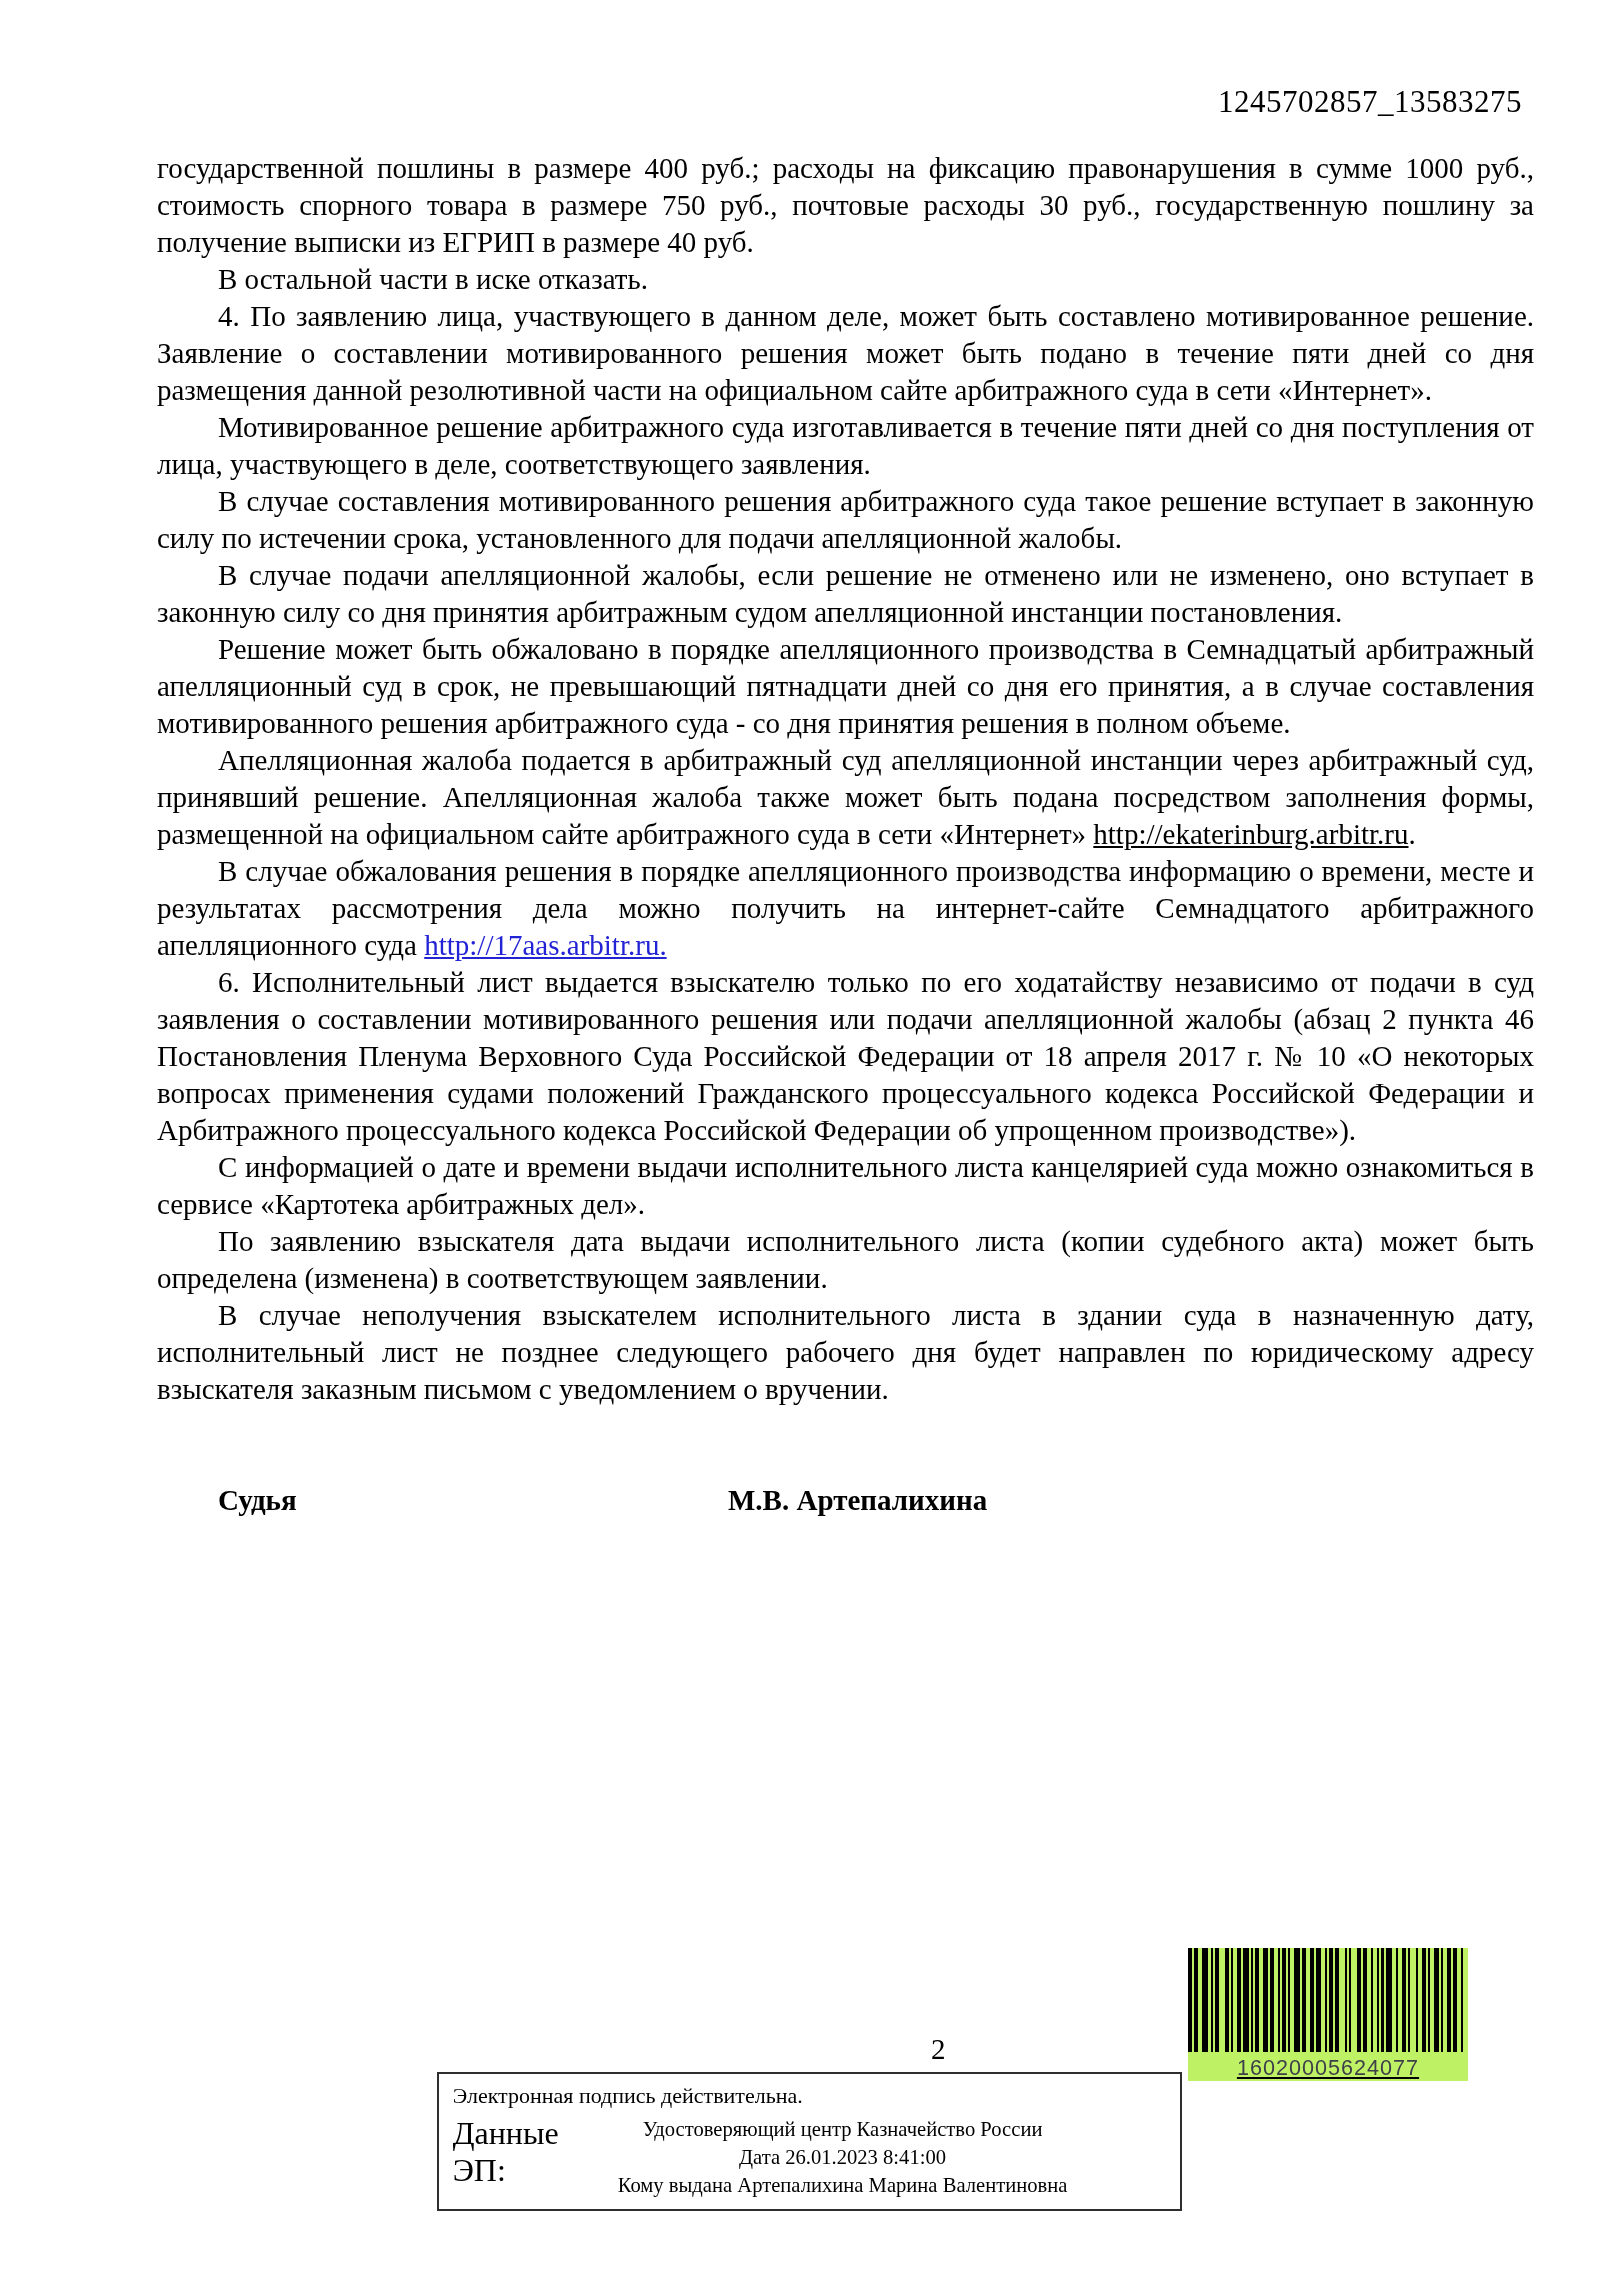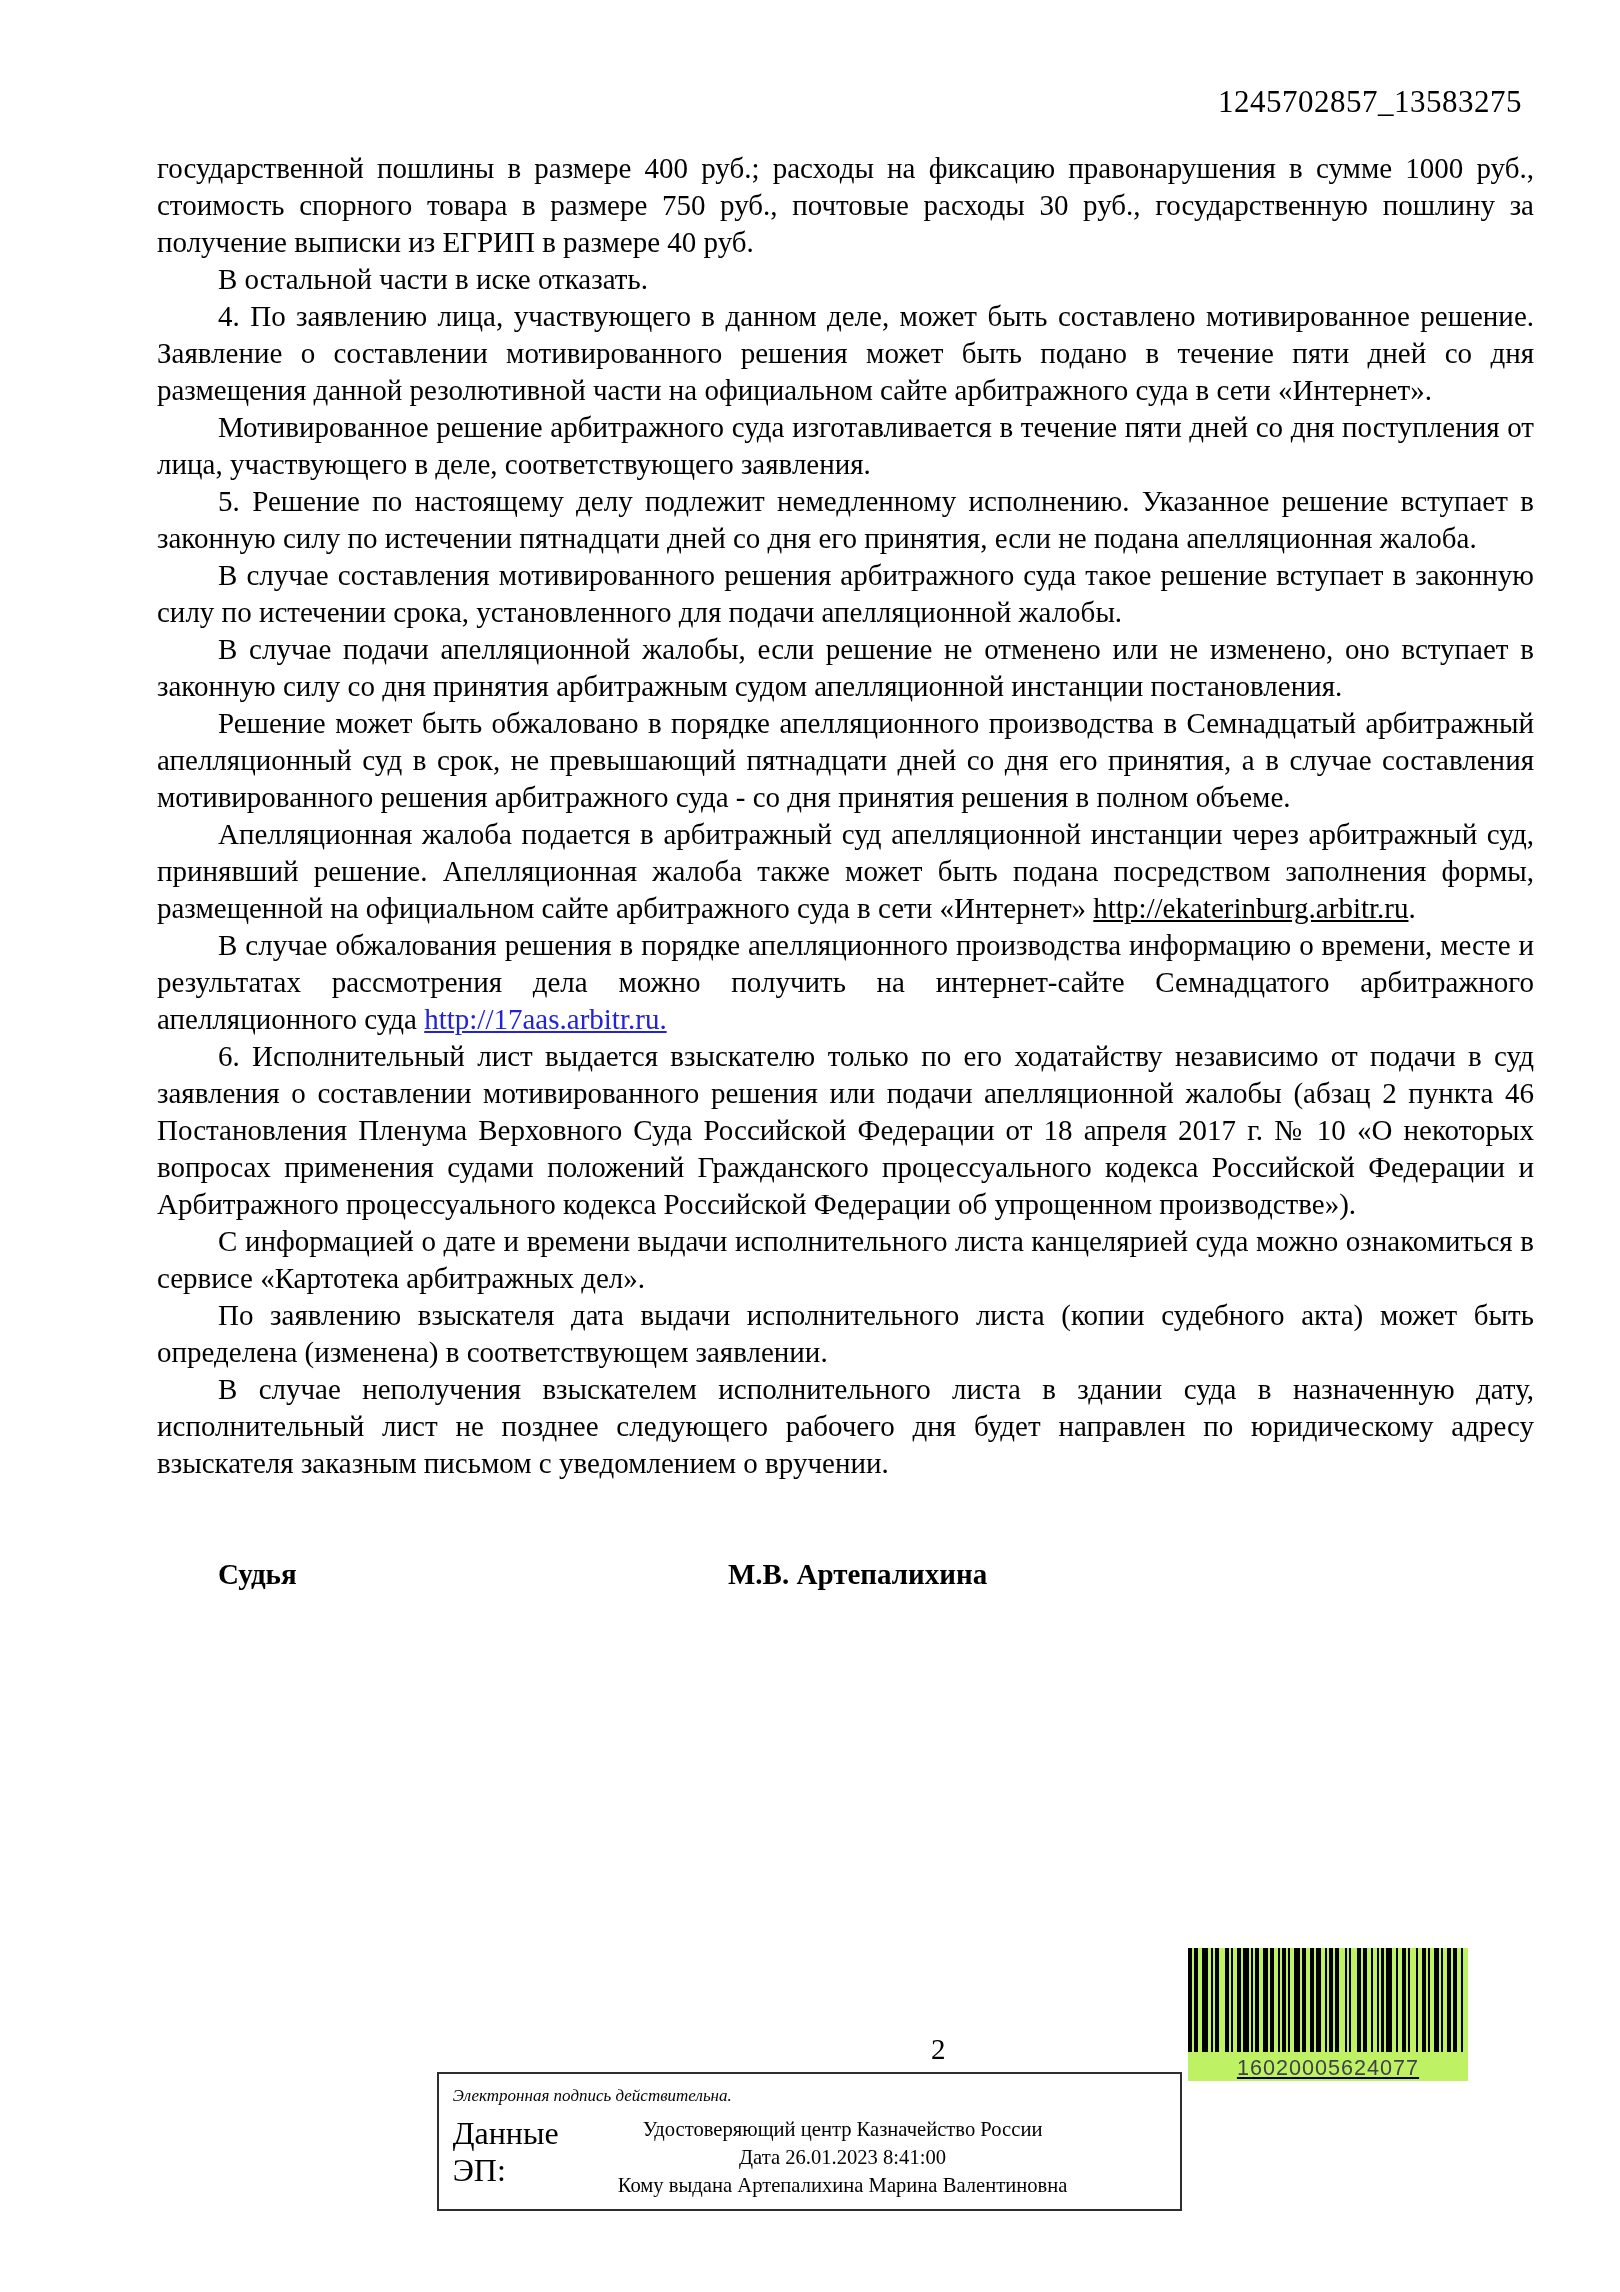--- a/index.html
+++ b/index.html
@@ -50,21 +50,21 @@
   }
   .stamp-box{
     position:absolute;
     left:437px;top:2072px;
     width:745px;height:139px;
     border:2px solid #2e2e2e;
     box-sizing:border-box;
     padding:5.9px 0 0 13.7px;
     background:#fff;
   }
-  .stamp-line1{font-size:17px;line-height:31px;font-style:italic;}
+  .stamp-line1{font-size:22px;line-height:31px;}
   .stamp-row{display:flex;margin-top:3.9px;}
   .stamp-label{font-size:32px;width:165px;flex:0 0 auto;}
   .stamp-details{font-size:20.6px;line-height:28px;text-align:center;}
   .stamp-details div{white-space:nowrap;}
   .barcode-wrap{
     position:absolute;
     left:1188px;top:1948px;
     width:280px;
     background:#bef264;
     text-decoration:underline;
@@ -91,21 +91,20 @@
 
 <div class="page">
 
   <div class="doc-number">1245702857_13583275</div>
 
   <div class="text-block">
     <p class="para no-indent">государственной пошлины в размере 400 руб.; расходы на фиксацию правонарушения в сумме 1000 руб., стоимость спорного товара в размере 750  руб., почтовые расходы 30 руб., государственную пошлину за получение выписки из ЕГРИП в размере 40 руб.</p>
     <p class="para">В остальной части в иске отказать.</p>
     <p class="para">4. По заявлению лица, участвующего в данном деле, может быть составлено мотивированное решение. Заявление о составлении мотивированного решения может быть подано в течение пяти дней со дня размещения данной резолютивной части на официальном сайте арбитражного суда в сети «Интернет».</p>
     <p class="para">Мотивированное решение арбитражного суда изготавливается в течение пяти дней со дня поступления от лица, участвующего в деле, соответствующего заявления.</p>
-    <p class="para">5. Решение по настоящему делу подлежит немедленному исполнению. Указанное решение вступает в законную силу по истечении пятнадцати дней со дня его принятия, если не подана апелляционная жалоба.</p>
     <p class="para">В случае составления мотивированного решения арбитражного суда такое решение вступает в законную силу по истечении срока, установленного для подачи апелляционной жалобы.</p>
     <p class="para">В случае подачи апелляционной жалобы, если решение не отменено или не изменено, оно вступает в законную силу со дня принятия арбитражным судом апелляционной инстанции постановления.</p>
     <p class="para">Решение может быть обжаловано в порядке апелляционного производства в Семнадцатый арбитражный апелляционный суд в срок, не превышающий пятнадцати дней со дня его принятия, а в случае составления мотивированного решения арбитражного суда - со дня принятия решения в полном объеме.</p>
     <p class="para"><span>Апелляционная жалоба подается в арбитражный суд апелляционной инстанции через арбитражный суд, принявший решение. Апелляционная жалоба также может быть подана посредством заполнения формы, размещенной на официальном сайте арбитражного суда в сети «Интернет» </span><a class="link-black">http://ekaterinburg.arbitr.ru</a><span>.</span></p>
     <p class="para"><span>В случае обжалования решения в порядке апелляционного производства информацию о времени, месте и результатах рассмотрения дела можно получить на интернет-сайте Семнадцатого арбитражного апелляционного суда </span><a class="link-blue">http://17aas.arbitr.ru.</a><span></span></p>
     <p class="para">6. Исполнительный лист выдается взыскателю только по его ходатайству независимо от подачи в суд заявления о составлении мотивированного решения или подачи апелляционной жалобы (абзац 2 пункта 46 Постановления Пленума Верховного Суда Российской Федерации от 18 апреля 2017 г. № 10 «О некоторых вопросах применения судами положений Гражданского процессуального кодекса Российской Федерации и Арбитражного процессуального кодекса Российской Федерации об упрощенном производстве»).</p>
     <p class="para">С информацией о дате и времени выдачи исполнительного листа канцелярией суда можно ознакомиться в сервисе «Картотека арбитражных дел».</p>
     <p class="para">По заявлению взыскателя дата выдачи исполнительного листа (копии судебного акта) может быть определена (изменена) в соответствующем заявлении.</p>
     <p class="para">В случае неполучения  взыскателем исполнительного листа в здании суда в назначенную дату, исполнительный лист не позднее следующего рабочего дня будет направлен по юридическому адресу взыскателя заказным письмом с уведомлением о вручении.</p>
 

